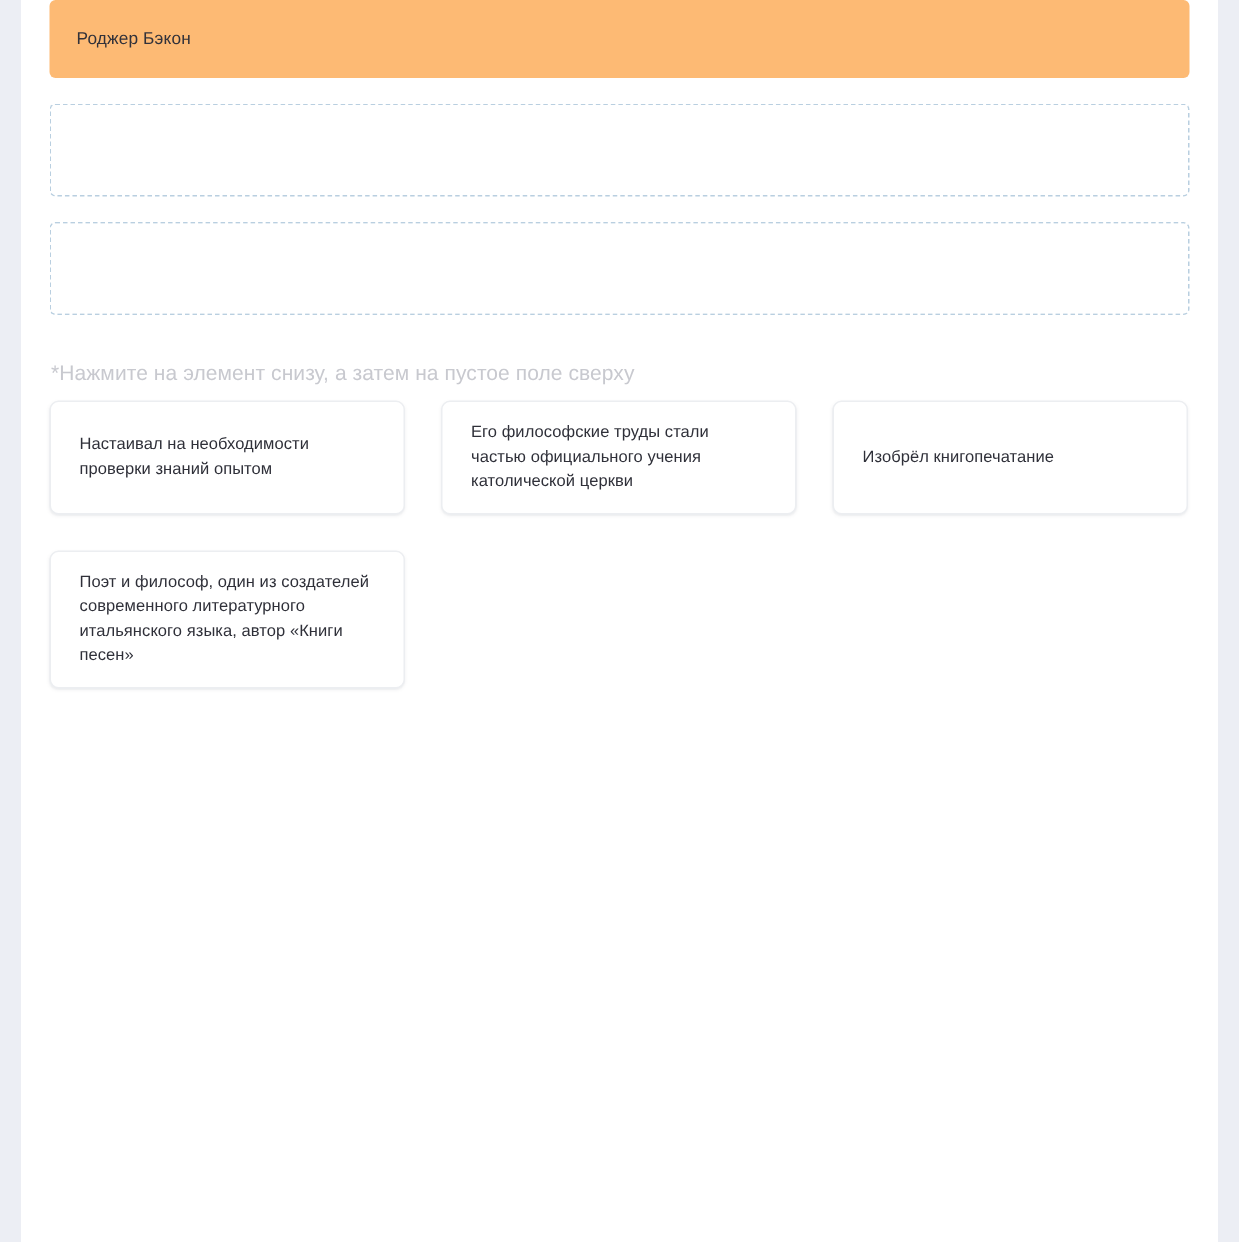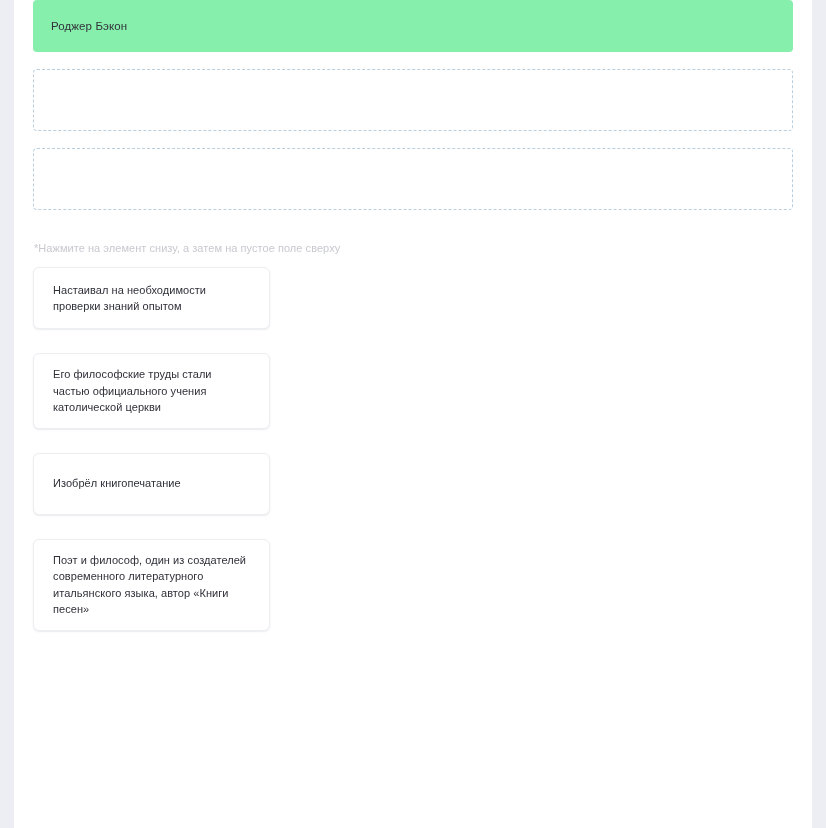--- a/index.html
+++ b/index.html
@@ -45,21 +45,21 @@
     display: block;
   }
 
   .pair {
     display: block;
   }
 
   .name-box {
     width: 760px;
     height: 52px;
-    background: #86efac;
+    background: #fdba74;
     border-radius: 4px;
     display: flex;
     align-items: center;
     padding: 0 18px;
   }
 
   .name-box-text {
     font-size: 11.5px;
     line-height: 16px;
     color: #32323a;
@@ -77,35 +77,34 @@
   }
 
   .pair:last-child .dropzone {
     margin-bottom: 0;
   }
 
   
   .hint {
     margin-top: 32px;
     margin-bottom: 0;
-    font-size: 11px;
+    font-size: 14px;
     line-height: 12px;
     color: #c8c9cf;
     letter-spacing: 0.05px;
     padding-left: 1px;
   }
 
   
   .answers {
     display: flex;
     flex-wrap: wrap;
     gap: 24px 24px;
     margin-top: 13px;
     width: 764px;
-    flex-direction: column;
   }
 
   .answer-card {
     width: 237px;
     min-height: 62px;
     background: #ffffff;
     border: 1px solid #eceef1;
     border-radius: 6px;
     box-shadow: 0 1px 3px rgba(22, 34, 51, 0.055),
                 0 1px 1px rgba(22, 34, 51, 0.035);

